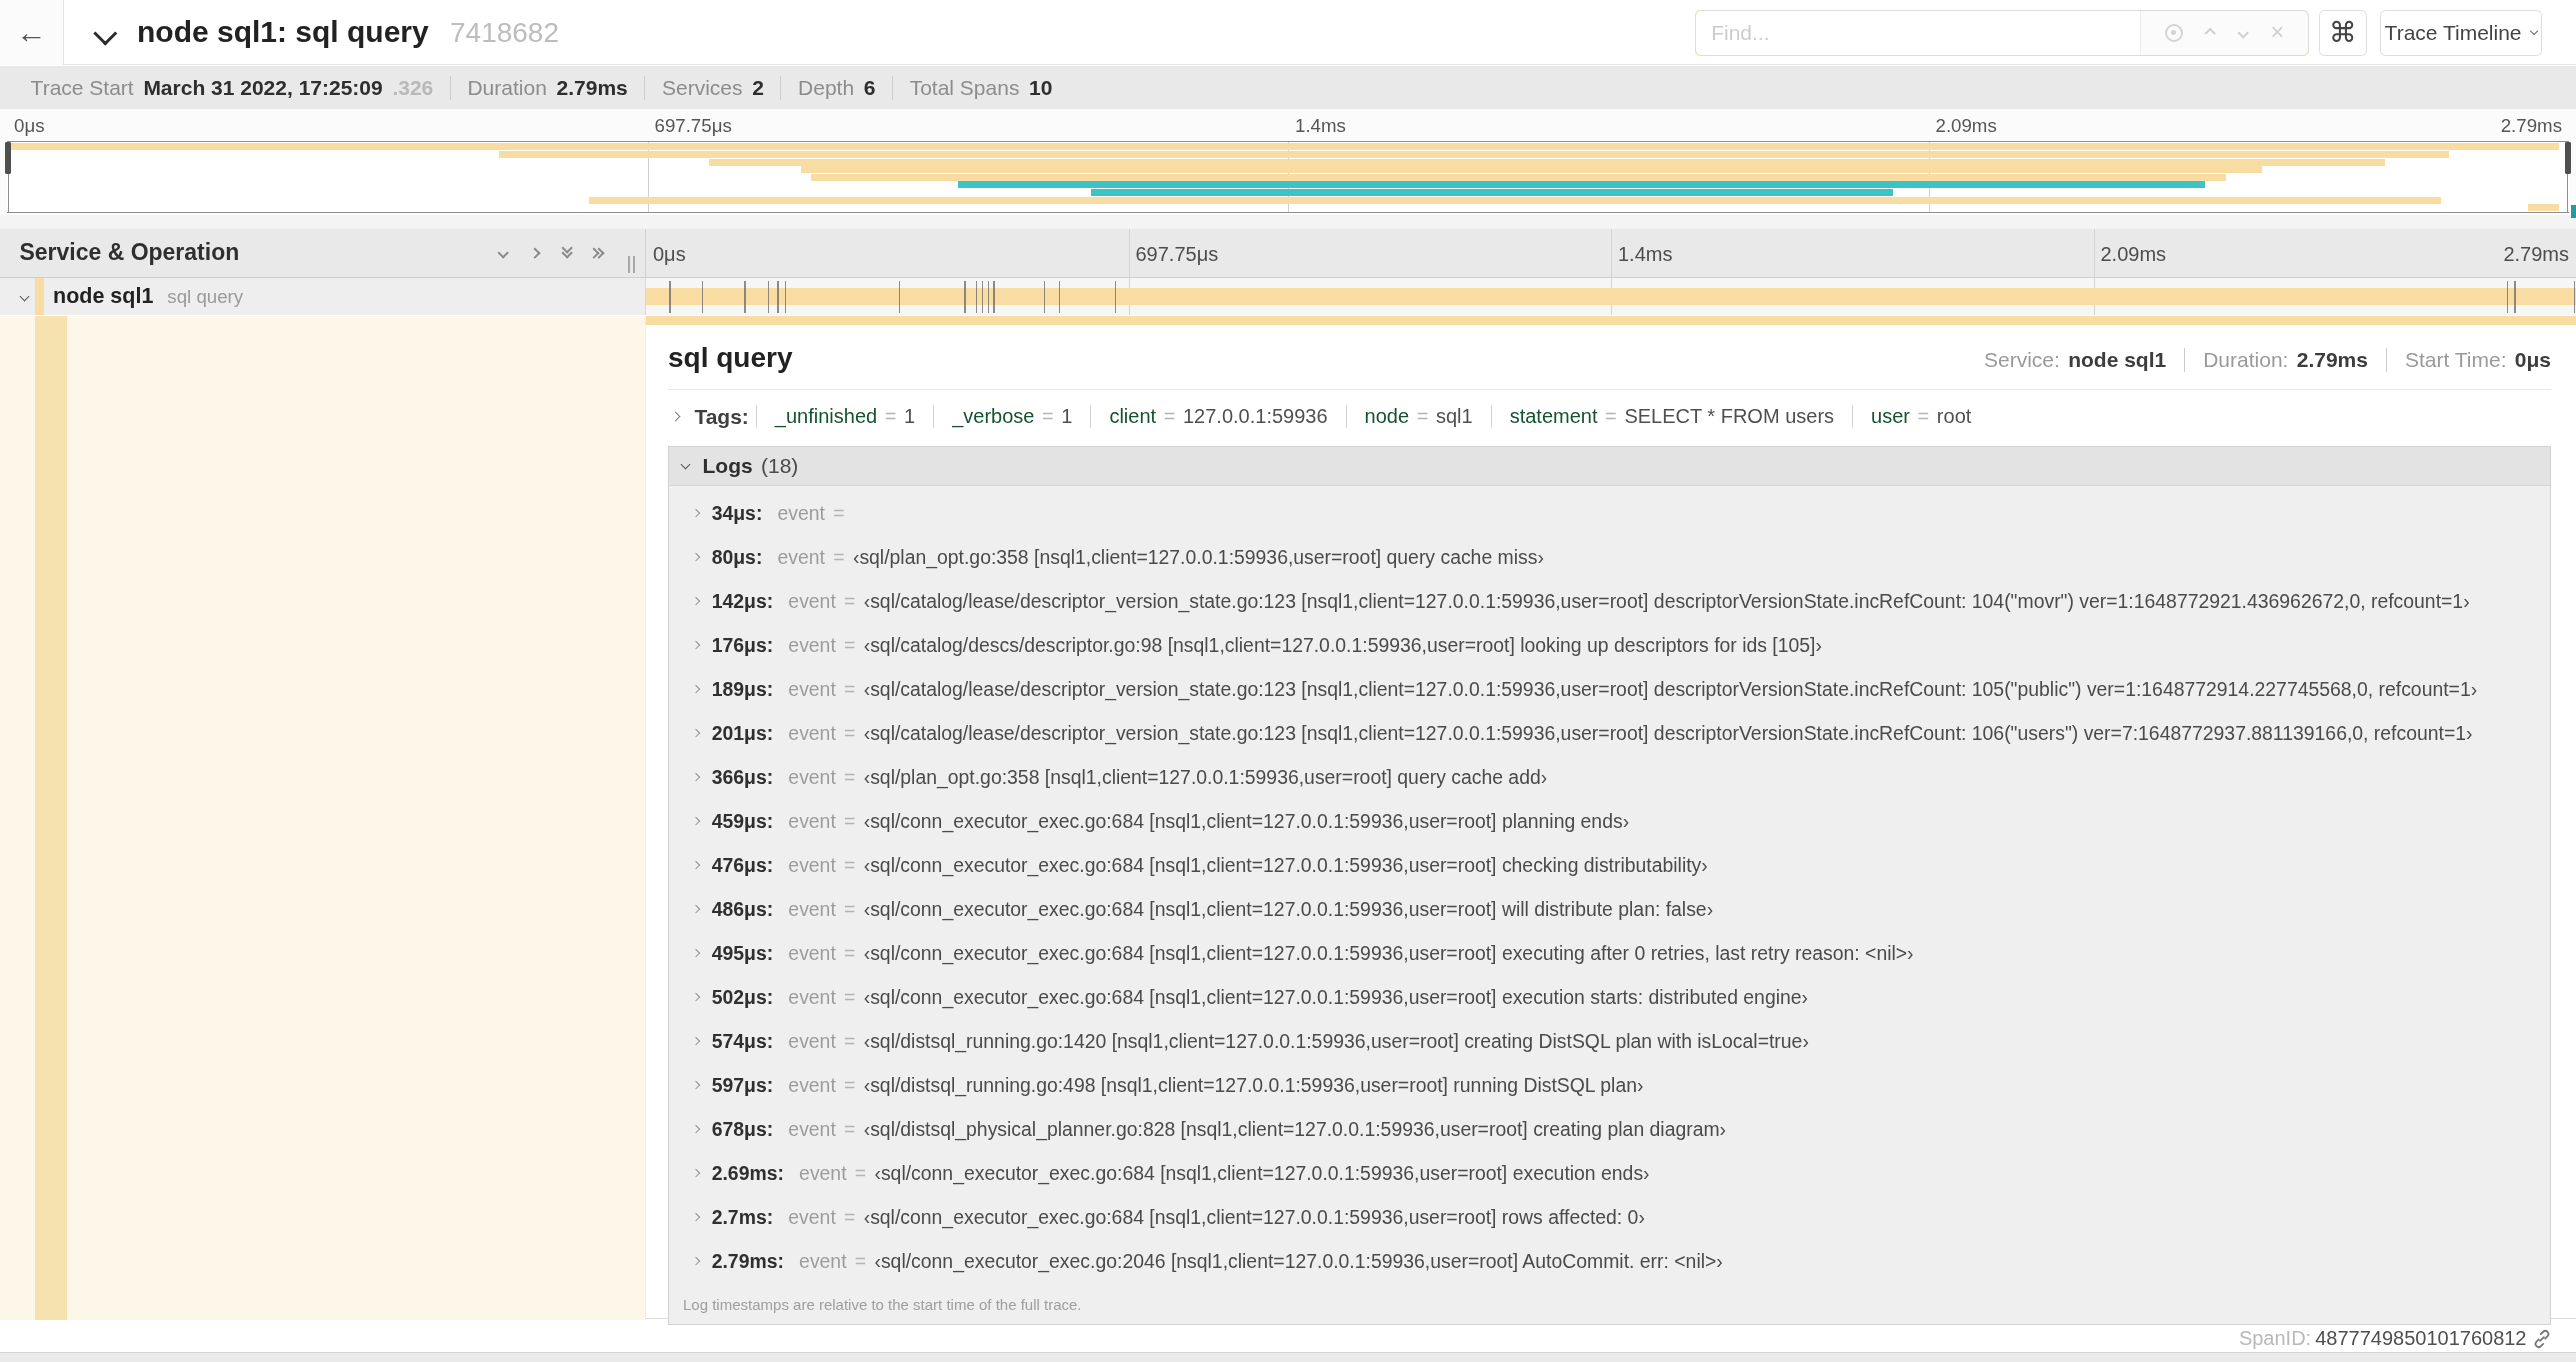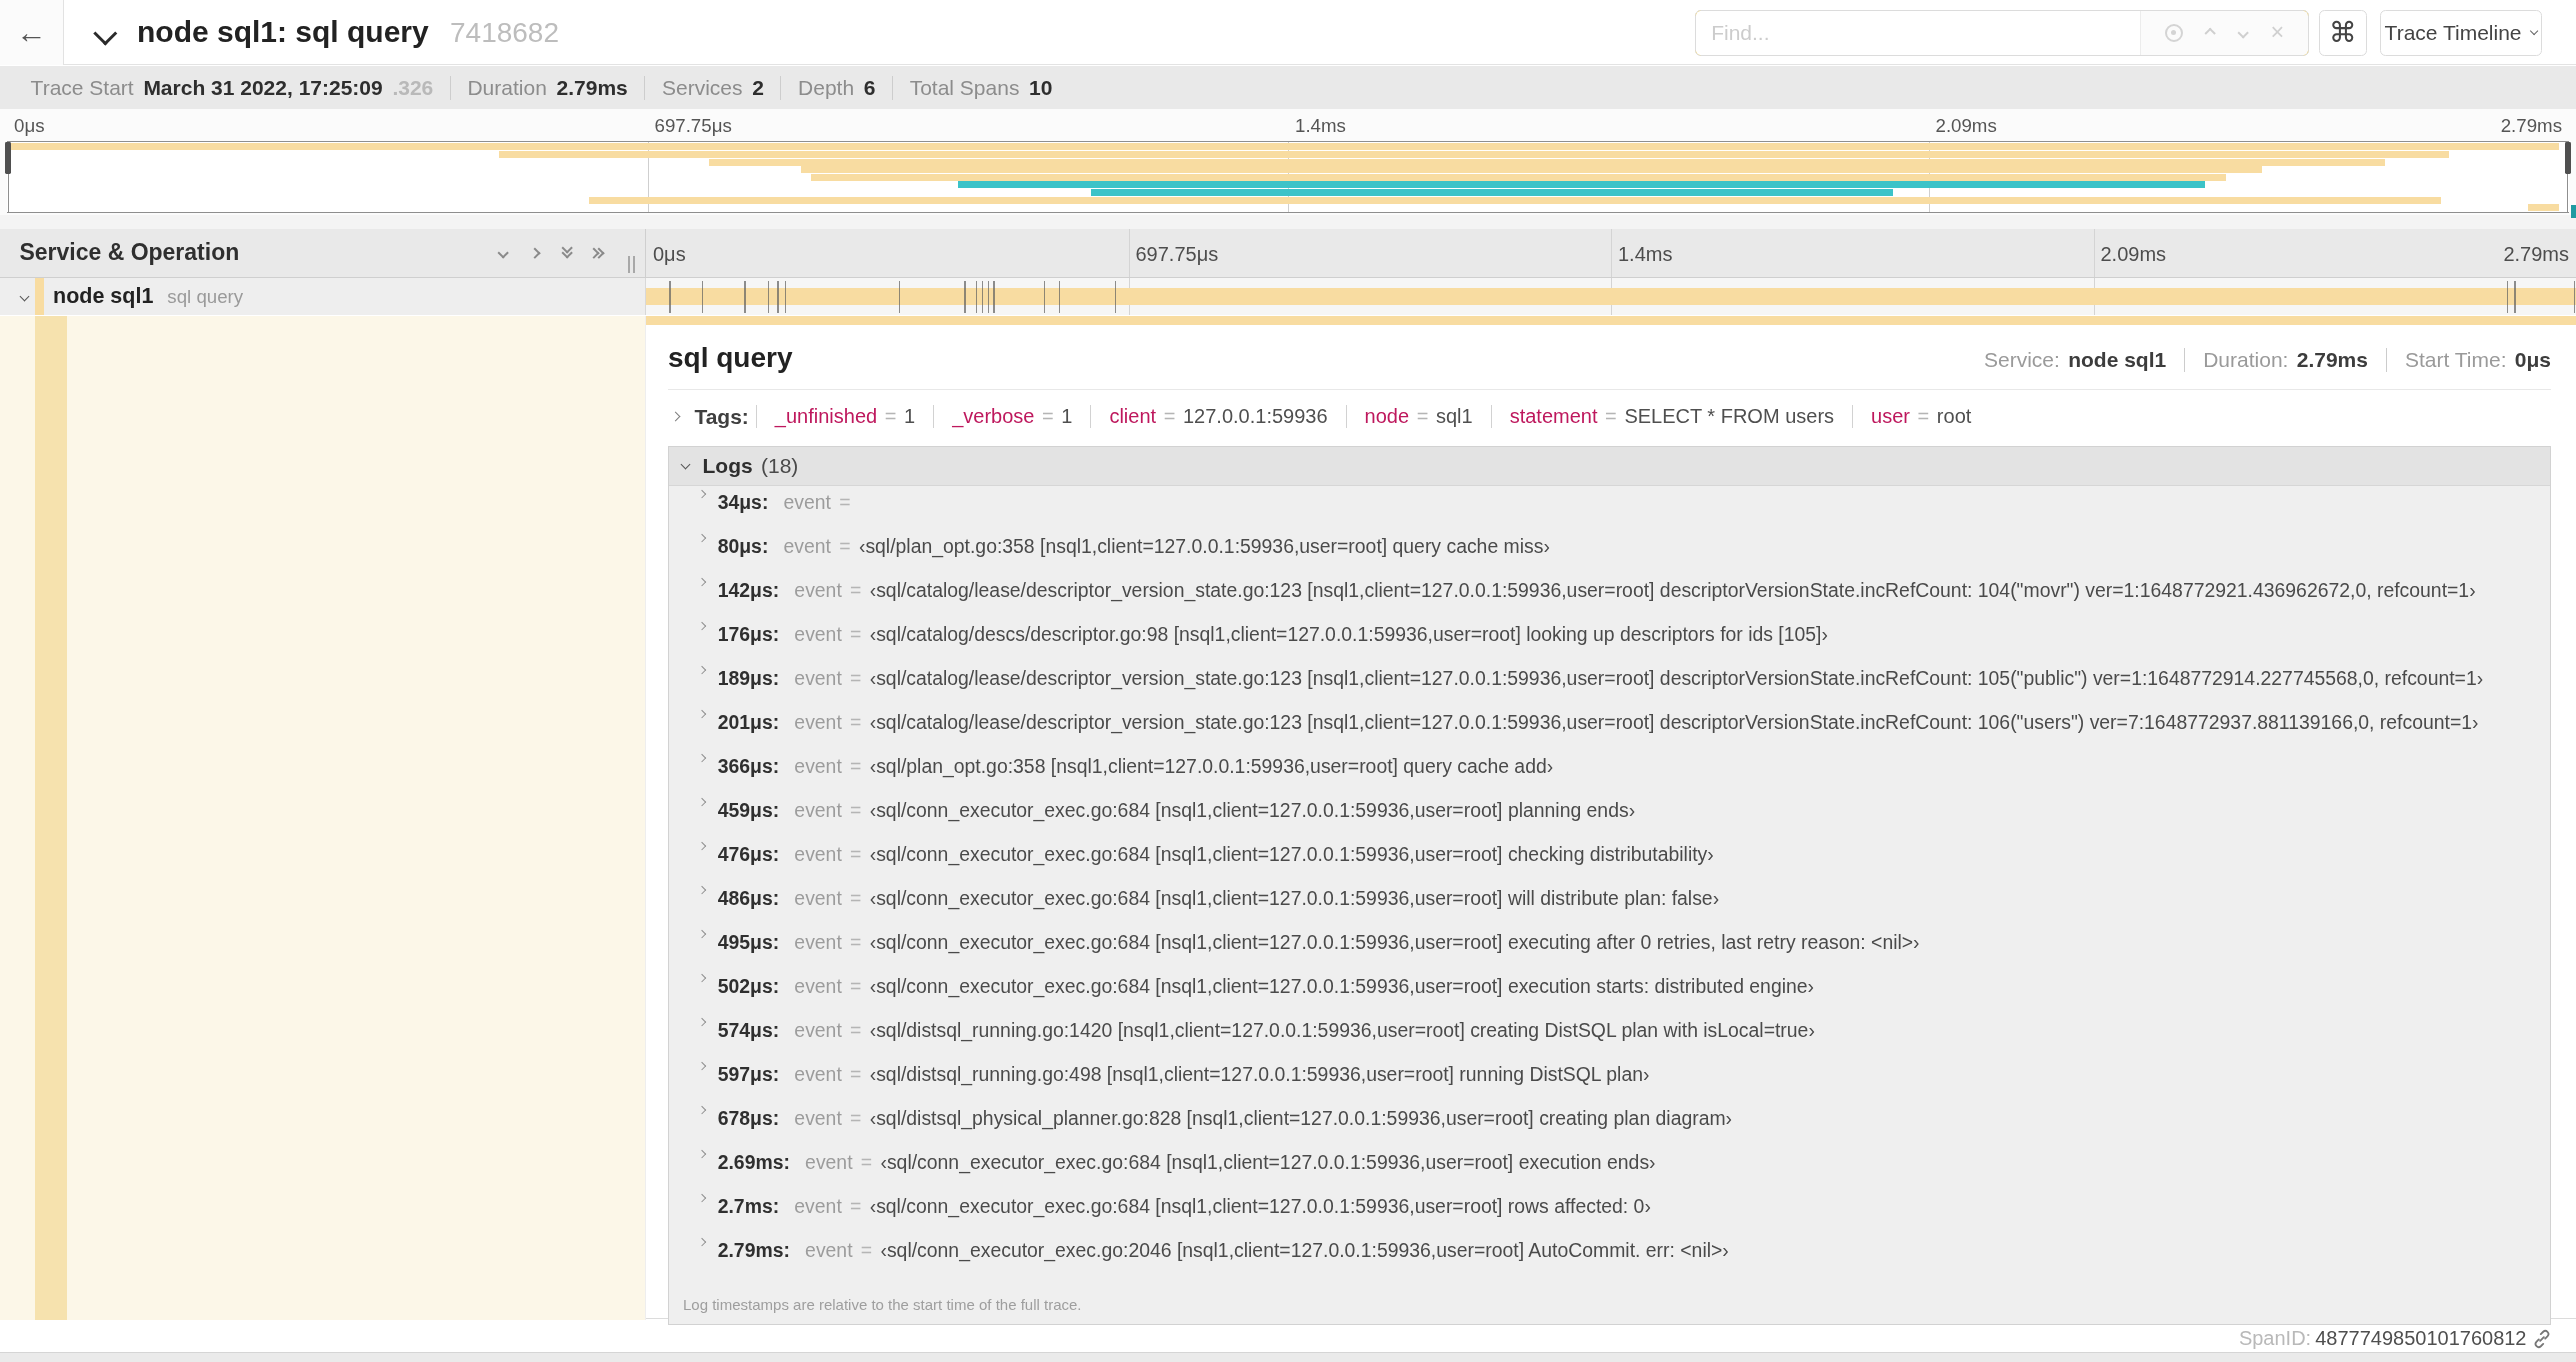--- a/index.html
+++ b/index.html
@@ -111,32 +111,32 @@
   .meta-label { color:#9a9a9a; }
   .meta-value { color:#3d3d3d; font-weight:bold; }
   .d-divider { margin-top:15.2px; border-bottom:1.4px solid #e8e8e8; }
 
   .tags-row { margin-top:15.2px; display:flex; align-items:center; }
   .tags-row .chev { width:7px; height:7px; border-right-width:1.7px; border-bottom-width:1.7px;
                     color:#7d7d7d; margin:0 15.2px 0 4.2px; }
   .tags-label { font-size:21px; font-weight:bold; color:#3f3f3f; margin-right:7px; }
   .tag { display:flex; align-items:baseline; gap:7.6px; font-size:20px; padding:0 18px; border-left:0.7px solid #d2d2d2; }
   .tag:first-of-type { border-left:none; }
-  .tag-key { color:#be185d;text-align:right; }
+  .tag-key { color:#14532d;text-align:right; }
   .tag-eq, .log-eq { color:#b5b5b5; }
   .tag-value { color:#4f4f4f; }
 
   .logs-box { margin-top:16.6px; border:0.7px solid #d2d2d2; background:#efefef; }
   .logs-head { height:39px; background:#e3e3e3; border-bottom:0.7px solid #d6d6d6; display:flex; align-items:center; cursor:pointer; }
   .logs-head .chev { width:7px; height:7px; border-right-width:1.7px; border-bottom-width:1.7px;
                      color:#555; margin:-2.8px 14px 0 12.5px; }
   .logs-label { font-size:21px; font-weight:bold; color:#2f2f2f; margin-right:8.3px; }
   .logs-count { font-size:21px; color:#4a4a4a; }
   .logs-body { padding-top:5.5px; }
-  .log-entry { height:44px; display:flex; align-items:flex-start; padding-left:30px; white-space:nowrap; cursor:pointer; }
+  .log-entry { height:44px; display:flex; align-items:center; padding-left:24px; white-space:nowrap; cursor:pointer; }
   .log-entry .chev { flex:none; width:6.2px; height:6.2px; border-right-width:1.7px; border-bottom-width:1.7px;
                      color:#8a8a8a; margin-right:12.5px; }
   .log-time { font-size:19.4px; font-weight:bold; color:#2f2f2f; margin-right:15.2px; }
   .log-key { font-size:19.4px; color:#9c9c9c; }
   .log-eq { font-size:19.4px; margin:0 8.3px; }
   .log-value { font-size:19.4px; color:#4a4a4a; overflow:hidden; }
   .logs-note { font-size:15px; color:#9e9e9e; padding:12.5px 0 11px 14px; }
 
   .spanid-row { position:absolute; right:23.5px; top:1327px; display:flex; align-items:center; gap:4px; font-size:20px; }
   .spanid-label { color:#b9b9b9; }

